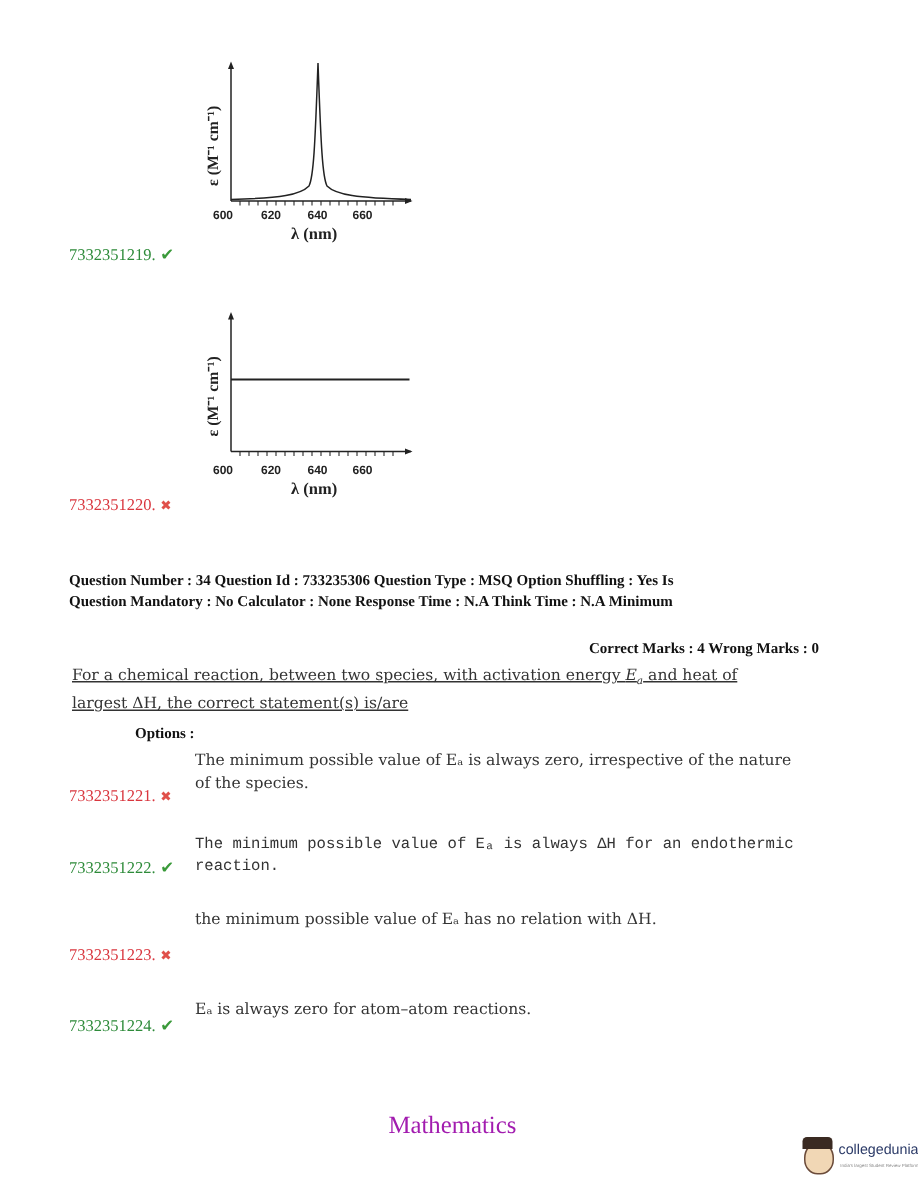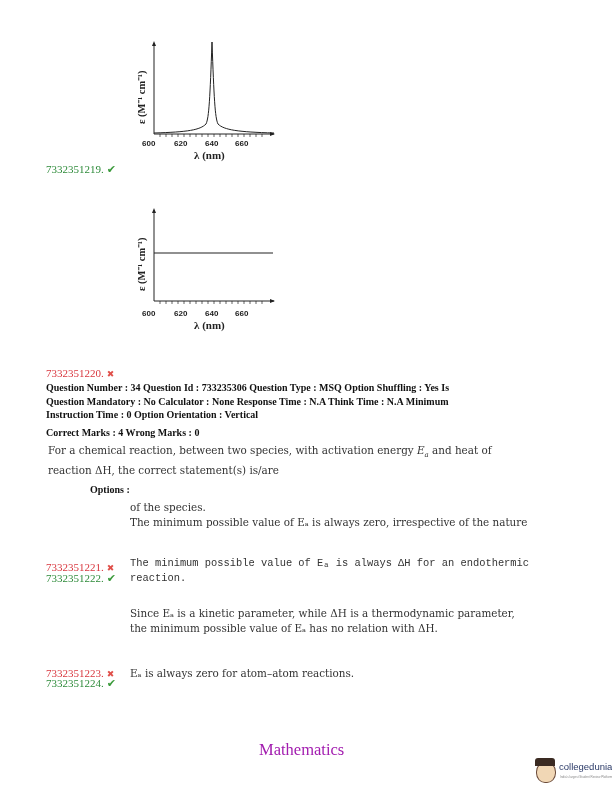--- a/index.html
+++ b/index.html
@@ -1,20 +1,20 @@
 <!DOCTYPE html>
 <html><head>
 <meta charset="utf-8">
 <style>
   html, body { margin: 0; padding: 0; background: #ffffff; }
   body { width: 612px; height: 792px; position: relative; overflow: hidden; font-family: "Liberation Serif", serif; color: #222; }
   .chart { position: absolute; }
   .opt-id { position: absolute; font-family: "Liberation Serif", serif; font-size: 11px; }
   .opt-id.correct { color: #2e8b3a; text-align: center; }
-  .opt-id.wrong { color: #d9363e; margin-top: 36px; }
+  .opt-id.wrong { color: #d9363e; }
   .mark { font-size: 11px; margin-left: 3px; }
   .mark.correct { color: #3a9a3a; }
   .mark.wrong { color: #e0504a; font-size: 9px; }
   .meta { position: absolute; left: 46px; width: 500px; font-weight: bold; font-size: 10px; line-height: 13.5px; color: #111; }
   .qtext { position: absolute; left: 48px; width: 490px; font-family: "DejaVu Serif", "Liberation Serif", serif; font-size: 10.4px; line-height: 15px; color: #333; }
   .opt-text { position: absolute; left: 130px; width: 410px; font-family: "DejaVu Serif", "Liberation Serif", serif; font-size: 10.4px; line-height: 15px; color: #333; }
   .it { font-style: italic; }
   .section-title { position: absolute; left: 259px; top: 740px; font-weight: normal; font-size: 16.5px; color: #a21caf; }
   .logo { position: absolute; left: 536px; top: 761px; display: flex; align-items: center; text-align: right; }
   .logo-face { width: 18px; height: 20px; border-radius: 50% 50% 45% 45%; background: #f1d7b5; position: relative; border: 1px solid #6b4b3a; }
@@ -97,49 +97,47 @@
   <text transform="translate(17,86) rotate(-90)" font-family="Liberation Serif, serif" font-weight="bold" font-size="10.5" fill="#222">ε (M⁻¹ cm⁻¹)</text>
 </svg>
 
 <div class="opt-id wrong" style="left:46px;top:331px;">
   <span>7332351220.</span><span class="mark wrong">✖</span>
 </div>
 
 <div class="meta" style="top:381px;">
   <div>Question Number : 34 Question Id : 733235306 Question Type : MSQ Option Shuffling : Yes Is</div>
   <div>Question Mandatory : No Calculator : None Response Time : N.A Think Time : N.A Minimum</div>
-  <div>Instruction Time : 0 Option Orientation : Vertical</div>
 </div>
-<div class="meta" style="top:426px;">Correct Marks : 4 Wrong Marks : 0</div>
+<div class="meta" style="top:426px;text-align:right;">Correct Marks : 4 Wrong Marks : 0</div>
 
-<div class="qtext" style="top:443px;">
+<div class="qtext" style="top:443px;text-decoration:underline;">
   <div><span>For a chemical reaction, between two species, with activation energy </span><span class="it">E</span><sub class="it" style="font-size:7px">a</sub><span> and heat of</span></div>
-  <div>reaction ΔH, the correct statement(s) is/are</div>
+  <div>largest ΔH, the correct statement(s) is/are</div>
 </div>
 
 <div class="meta" style="top:483px;margin-left:44px;">Options :</div>
 
 <div class="opt-text" style="top:500px;">
+  <div>The minimum possible value of Eₐ is always zero, irrespective of the nature</div>
   <div>of the species.</div>
-  <div>The minimum possible value of Eₐ is always zero, irrespective of the nature</div>
 </div>
 <div class="opt-id wrong" style="left:46px;top:525px;">
   <span>7332351221.</span><span class="mark wrong">✖</span>
 </div>
 
 <div class="opt-text" style="top:556px;font-family:Liberation Mono, monospace;">
   <div>The minimum possible value of Eₐ is always ΔH for an endothermic</div>
   <div>reaction.</div>
 </div>
 <div class="opt-id correct" style="left:46px;top:572px;">
   <span>7332351222.</span><span class="mark correct">✔</span>
 </div>
 
 <div class="opt-text" style="top:606px;">
-  <div>Since Eₐ is a kinetic parameter, while ΔH is a thermodynamic parameter,</div>
   <div>the minimum possible value of Eₐ has no relation with ΔH.</div>
 </div>
 <div class="opt-id wrong" style="left:46px;top:631px;">
   <span>7332351223.</span><span class="mark wrong">✖</span>
 </div>
 
 <div class="opt-text" style="top:666px;">
   <div>Eₐ is always zero for atom–atom reactions.</div>
 </div>
 <div class="opt-id correct" style="left:46px;top:677px;">

